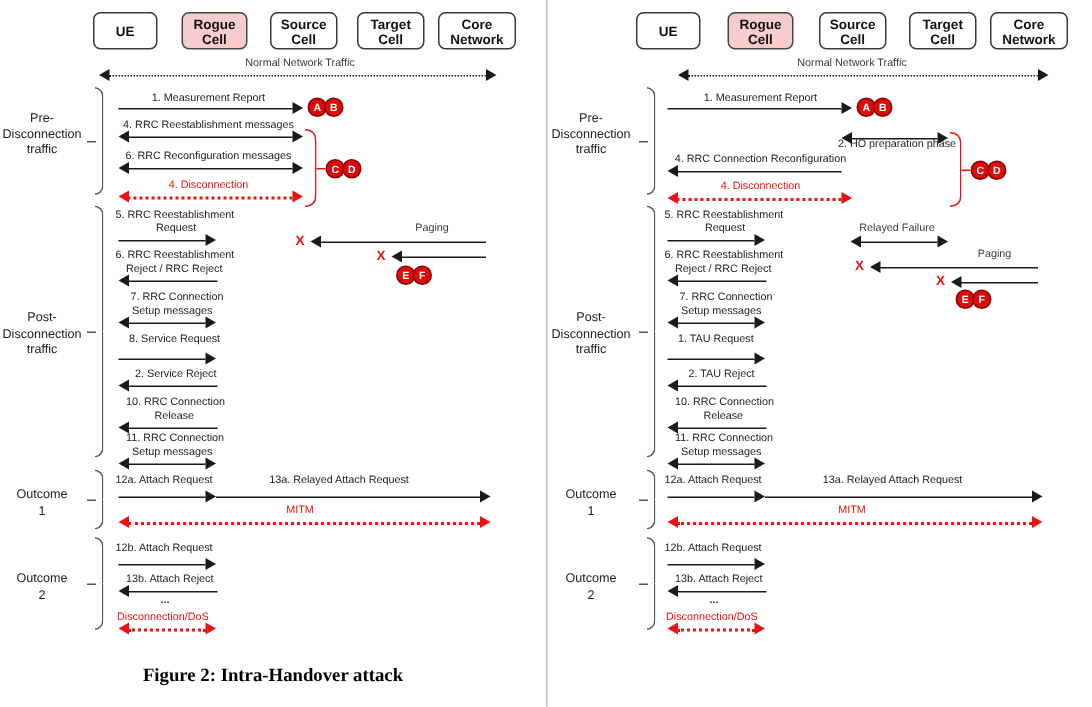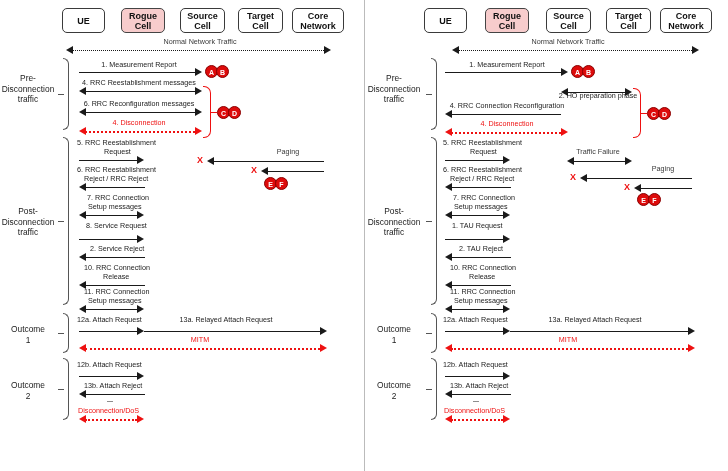--- a/index.html
+++ b/index.html
@@ -215,20 +215,21 @@
   <div class="arrowhead ah-right" style="left:137px;top:372px;"></div>
   <div class="lbl" style="left:84px;top:382px;">13b. Attach Reject</div>
   <div class="hline" style="left:85px;top:394px;width:60px;"></div>
   <div class="arrowhead ah-left" style="left:79px;top:390px;"></div>
   <div class="lbl ctr" style="left:110px;top:396px;font-weight:bold;">...</div>
   <div class="lbl red" style="left:78px;top:407px;">Disconnection/DoS</div>
   <div class="dashed-red" style="left:85px;top:419px;width:52px;"></div>
   <div class="arrowhead ah-left red" style="left:79px;top:415px;"></div>
   <div class="arrowhead ah-right red" style="left:137px;top:415px;"></div>
 
+  <div class="caption" style="top:443px;">Figure 2: Intra-Handover attack</div>
 </div>
 
 <div class="figure" id="fig-right">
 
   <div class="entity" style="left:60px;top:8px;width:43px;height:25px;">UE</div>
   <div class="entity rogue" style="left:121px;top:8px;width:44px;height:25px;">Rogue Cell</div>
   <div class="entity" style="left:182px;top:8px;width:45px;height:25px;">Source Cell</div>
   <div class="entity" style="left:242px;top:8px;width:45px;height:25px;">Target Cell</div>
   <div class="entity" style="left:296px;top:8px;width:52px;height:25px;">Core Network</div>
 
@@ -318,21 +319,21 @@
   <div class="lbl" style="left:105px;top:273px;">Release</div>
   <div class="hline" style="left:87px;top:285px;width:60px;"></div>
   <div class="arrowhead ah-left" style="left:81px;top:281px;"></div>
 
   <div class="lbl" style="left:86px;top:288px;">11. RRC Connection</div>
   <div class="lbl" style="left:90px;top:297px;">Setup messages</div>
   <div class="hline" style="left:87px;top:309px;width:52px;"></div>
   <div class="arrowhead ah-left" style="left:81px;top:305px;"></div>
   <div class="arrowhead ah-right" style="left:139px;top:305px;"></div>
 
-  <div class="lbl ctr gray" style="left:234px;top:148px;">Traffic Failure</div>
+  <div class="lbl ctr gray" style="left:234px;top:148px;">Relayed Failure</div>
   <div class="hline" style="left:209px;top:161px;width:52px;"></div>
   <div class="arrowhead ah-left" style="left:203px;top:157px;"></div>
   <div class="arrowhead ah-right" style="left:261px;top:157px;"></div>
 
   <div class="lbl ctr gray" style="left:299px;top:165px;">Paging</div>
   <div class="hline thin" style="left:222px;top:178px;width:106px;"></div>
   <div class="arrowhead ah-left" style="left:216px;top:174px;"></div>
   <div class="xmark" style="left:206px;top:173px;">X</div>
   <div class="hline thin" style="left:276px;top:188px;width:52px;"></div>
   <div class="arrowhead ah-left" style="left:270px;top:184px;"></div>

